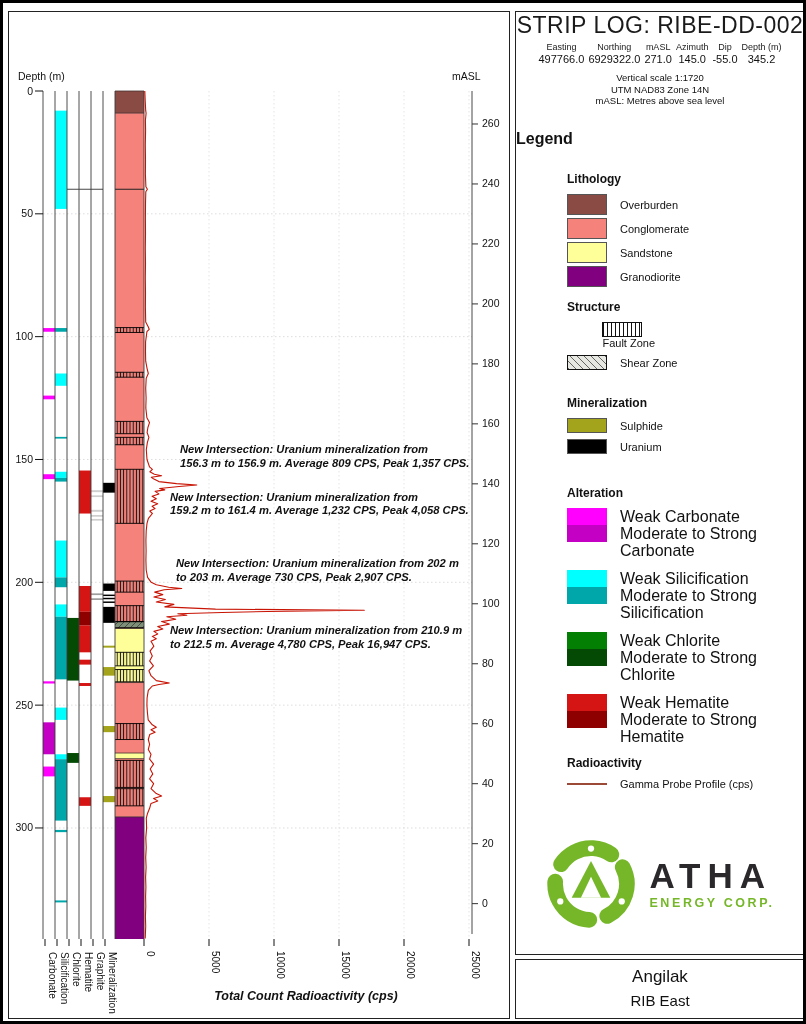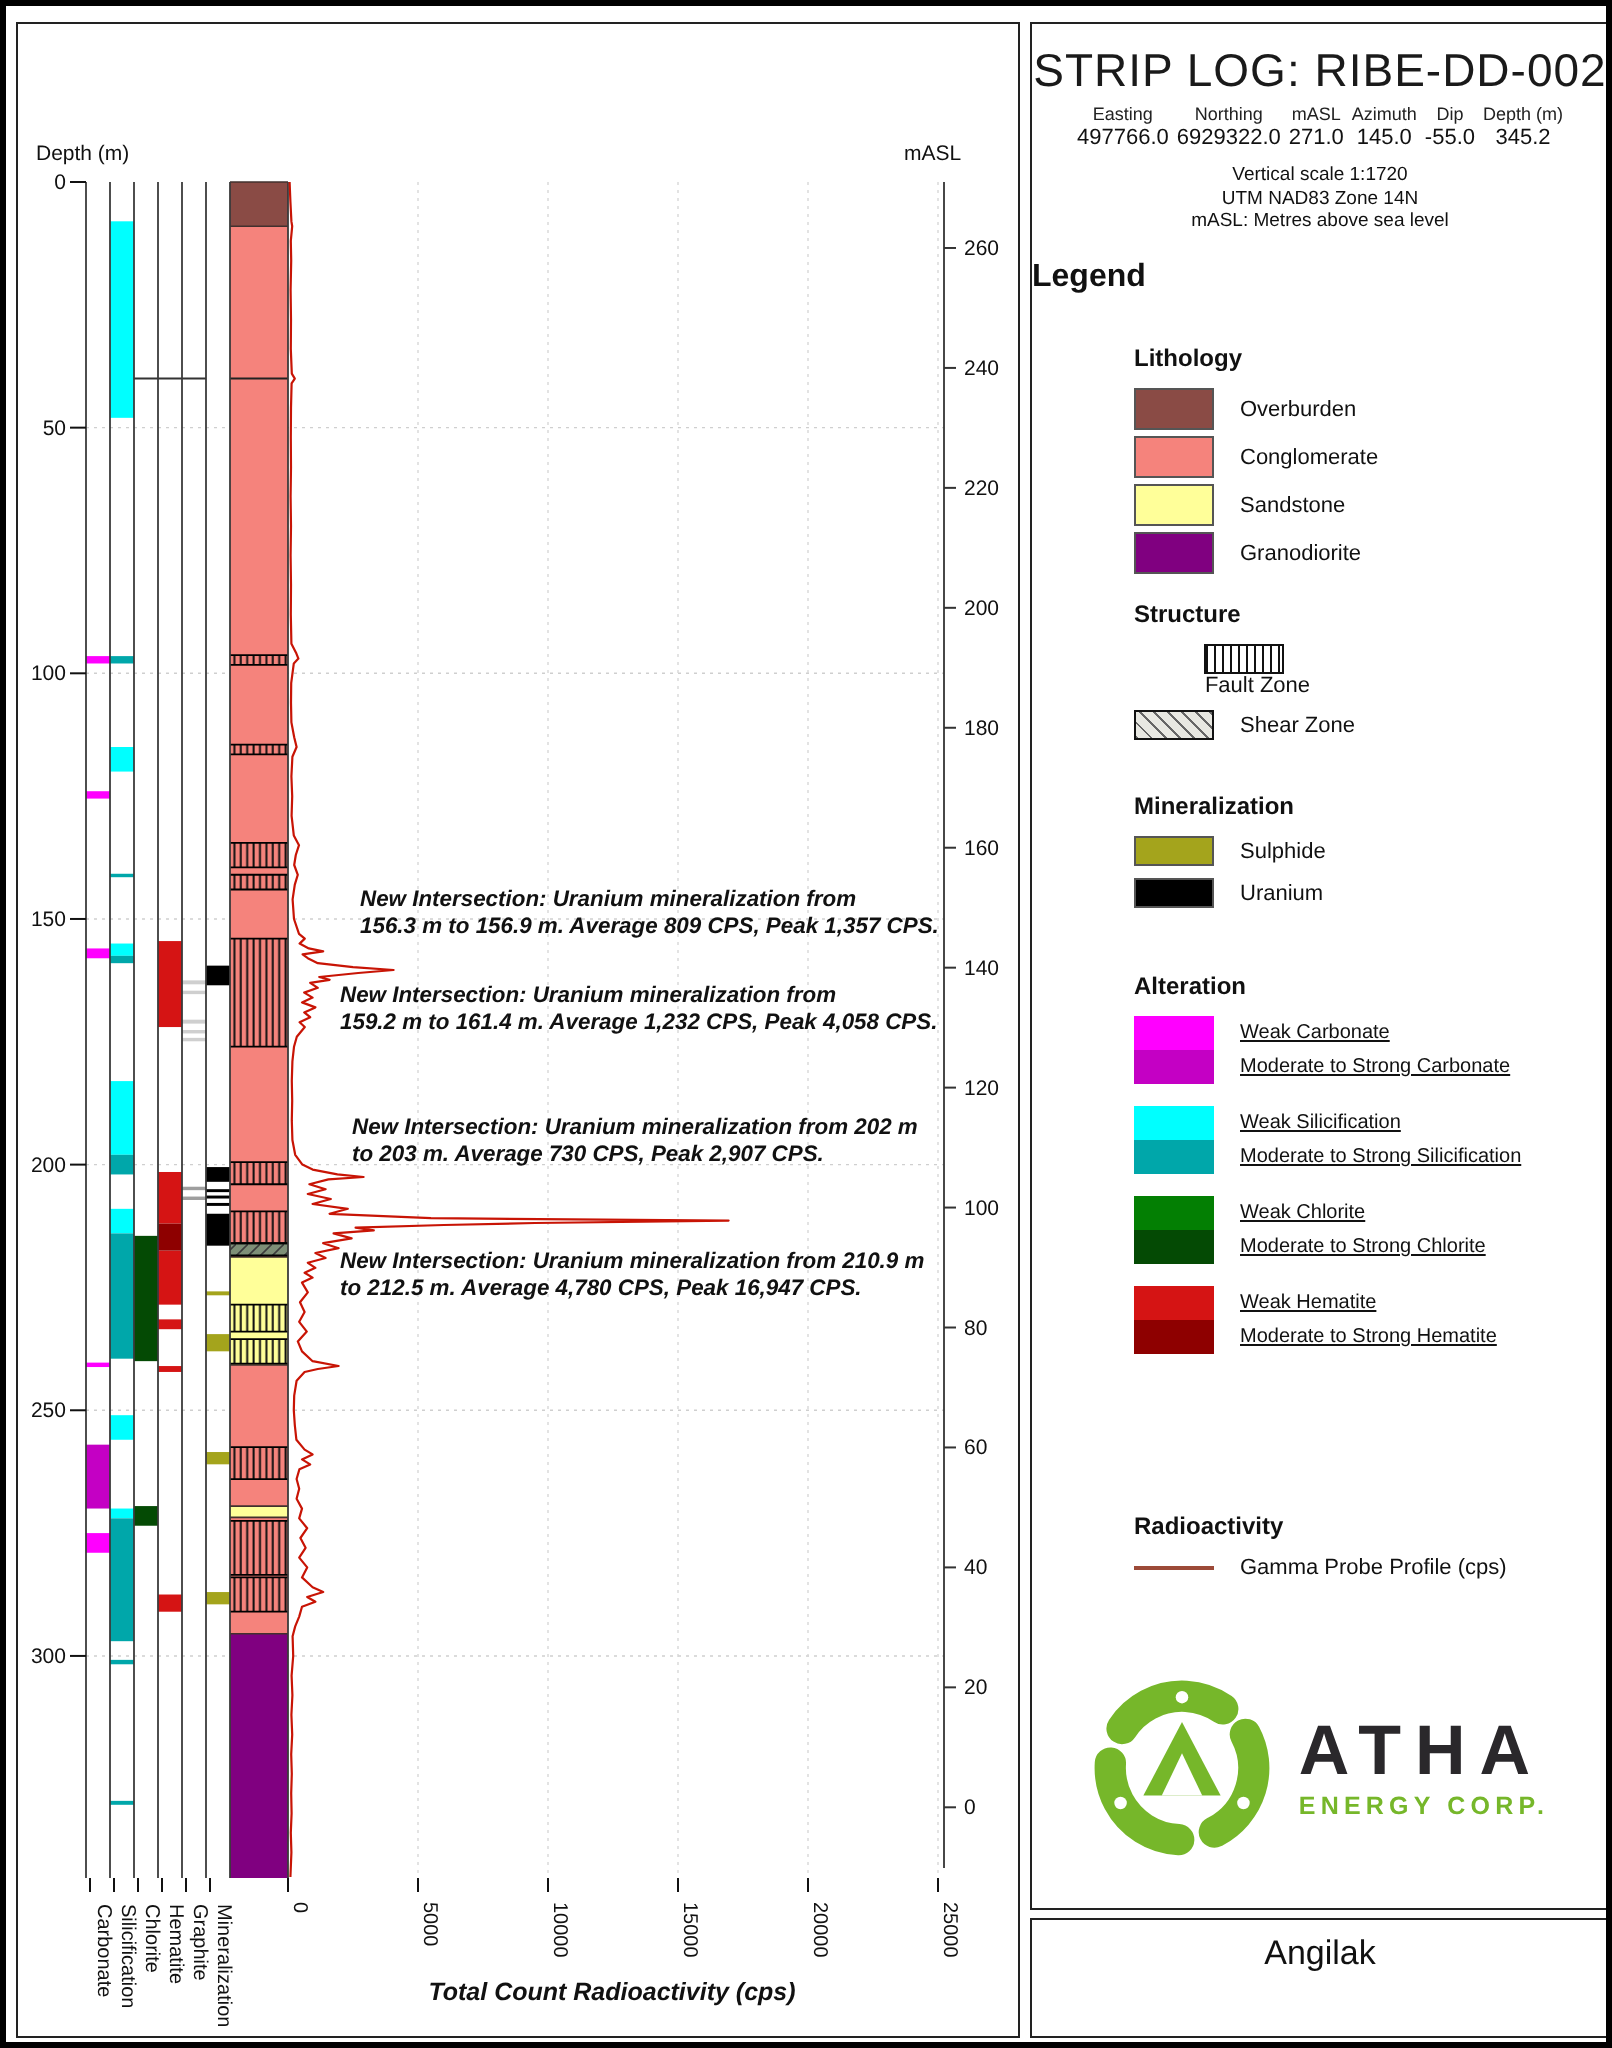--- a/index.html
+++ b/index.html
@@ -1,39 +1,39 @@
 <!DOCTYPE html>
 <html><head>
 <meta charset="utf-8">
 <style>
   html,body{margin:0;padding:0;background:#888;}
   .page{position:relative;width:806px;height:1024px;background:#fff;border:3px solid #000;box-sizing:border-box;
         font-family:"Liberation Sans",sans-serif;color:#111;overflow:hidden;}
   .left-panel{position:absolute;left:5px;top:8px;width:502px;height:1008px;border:1px solid #222;box-sizing:border-box;background:#fff;}
   .right-panel{position:absolute;left:512px;top:8px;width:290px;height:944px;border:1px solid #222;box-sizing:border-box;background:#fff;}
   .footer-box{position:absolute;left:512px;top:956px;width:290px;height:60px;border:1px solid #222;box-sizing:border-box;background:#fff;text-align:center;}
-  .rp-title{margin-top:10px;text-align:center;font-size:23px;letter-spacing:.5px;color:#1a1a1a;white-space:nowrap;}
+  .rp-title{margin-top:0;text-align:center;font-size:23px;letter-spacing:.5px;color:#1a1a1a;white-space:nowrap;}
   .meta-row{display:flex;justify-content:center;gap:4px;margin-top:3px;}
   .meta-cell{text-align:center;}
   .meta-label{font-size:9px;color:#222;}
   .meta-value{font-size:11px;color:#111;margin-top:1px;}
   .notes{margin-top:7px;text-align:center;font-size:9.5px;line-height:11.5px;color:#111;}
   .legend-title{position:absolute;left:0;top:118px;width:100%;font-size:16px;font-weight:bold;}
   .lg-sec{position:absolute;left:51px;}
   .lg-head{font-size:12px;font-weight:bold;margin-bottom:8px;}
   .lg-row{display:flex;align-items:center;margin-bottom:3px;}
   .lg-sw{width:40px;height:21px;border:1px solid #555;box-sizing:border-box;flex:0 0 auto;}
   .lg-sw.small{height:15px;}
   .lg-lab{font-size:11px;margin-left:13px;}
   .pat-fault{background:repeating-linear-gradient(90deg,#111 0 1px,#fff 1px 4px);border:1px solid #111;}
   .pat-shear{background:repeating-linear-gradient(45deg,#666 0 1px,#e8e8e2 1px 5px);border:1px solid #111;}
   .alt-group{display:flex;align-items:flex-start;margin-bottom:11px;}
   .alt-sw{width:40px;height:34px;flex:0 0 auto;}
   .alt-sw div{height:17px;}
-  .alt-labs{margin-left:13px;font-size:10px;line-height:17px;text-decoration:underline;}
+  .alt-labs{margin-left:13px;font-size:16px;line-height:17px;}
   .rad-row{display:flex;align-items:center;}
   .rad-line{width:40px;height:2px;flex:0 0 auto;}
   .logo-wrap{position:absolute;left:0;top:826px;width:100%;display:flex;align-items:center;justify-content:center;gap:12px;}
   .logo-text .big{font-size:35px;font-weight:bold;letter-spacing:7px;color:#2a282b;line-height:36px;}
   .logo-text .sub{font-size:12.5px;letter-spacing:2.6px;font-weight:bold;margin-top:2px;}
   .fb-line1{font-size:17px;margin-top:7px;}
   .fb-line2{font-size:15px;margin-top:5px;}
   svg text{font-family:"Liberation Sans",sans-serif;fill:#111;}
 </style>
 </head>
@@ -408,14 +408,15 @@
       </svg>
       <div class="logo-text">
         <div class="big">ATHA</div>
         <div class="sub" id="logo-sub" style="color: rgb(118, 183, 42);">ENERGY CORP.</div>
       </div>
     </div>
   </div>
 
   <div class="footer-box">
     <div class="fb-line1">Angilak</div>
+    <div class="fb-line2">RIB East</div>
   </div>
 </div>
 
 </body></html>

